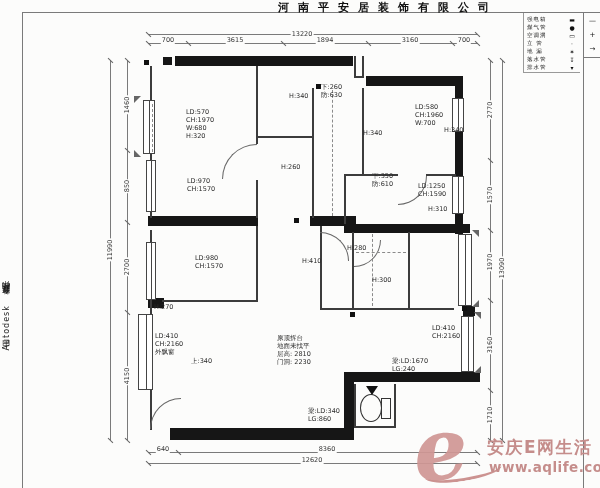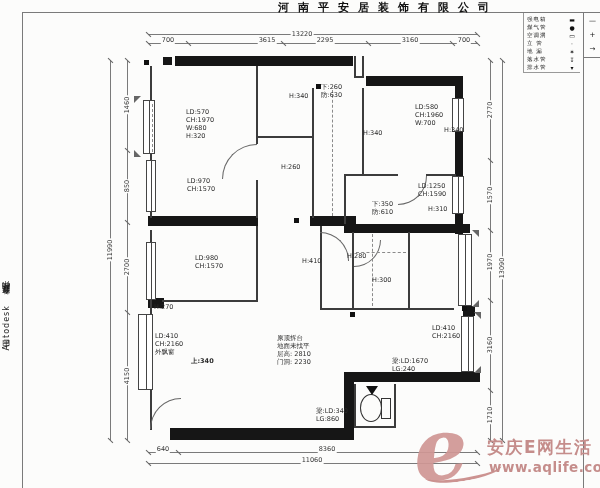--- a/index.html
+++ b/index.html
@@ -216,81 +216,81 @@
   <div class="tick" style="left:499px;top:440px;"></div>
 
   <div class="tick" style="left:145px;top:452px;"></div>
   <div class="tick" style="left:175px;top:452px;"></div>
   <div class="tick" style="left:474px;top:452px;"></div>
   <div class="tick" style="left:145px;top:463px;"></div>
   <div class="tick" style="left:474px;top:463px;"></div>
 
   <span class="dl" style="left:302px;top:34px;">13220</span>
   <span class="dl" style="left:168px;top:40px;">700</span>
-  <span class="dl" style="left:235px;top:40px;margin-left:32px;">3615</span>
-  <span class="dl" style="left:325px;top:40px;">2295</span>
+  <span class="dl" style="left:235px;top:40px;">3615</span>
+  <span class="dl" style="left:325px;top:40px;">1894</span>
   <span class="dl" style="left:410px;top:40px;">3160</span>
   <span class="dl" style="left:464px;top:40px;">700</span>
 
   <span class="dl r" style="left:110px;top:250px;">11990</span>
   <span class="dl r" style="left:127px;top:105px;">1460</span>
   <span class="dl r" style="left:127px;top:186px;">850</span>
   <span class="dl r" style="left:127px;top:267px;">2700</span>
   <span class="dl r" style="left:127px;top:376px;">4150</span>
 
   <span class="dl r" style="left:502px;top:268px;">13090</span>
   <span class="dl r" style="left:490px;top:110px;">2770</span>
   <span class="dl r" style="left:490px;top:195px;">1570</span>
   <span class="dl r" style="left:490px;top:262px;">1970</span>
   <span class="dl r" style="left:490px;top:345px;">3160</span>
   <span class="dl r" style="left:490px;top:415px;">1710</span>
 
   <span class="dl" style="left:163px;top:449px;">640</span>
   <span class="dl" style="left:327px;top:449px;">8360</span>
-  <span class="dl" style="left:312px;top:460px;">11060</span>
+  <span class="dl" style="left:312px;top:460px;">12620</span>
 
   <div class="ann" style="left:186px;top:108px;">LD:570
 CH:1970
 W:680
 H:320</div>
   <div class="ann" style="left:289px;top:92px;">H:340</div>
   <div class="ann" style="left:321px;top:83px;">下:260
 防:630</div>
   <div class="ann" style="left:363px;top:129px;">H:340</div>
   <div class="ann" style="left:415px;top:103px;">LD:580
 CH:1960
 W:700</div>
   <div class="ann" style="left:444px;top:126px;">H:340</div>
   <div class="ann" style="left:187px;top:177px;">LD:970
 CH:1570</div>
   <div class="ann" style="left:281px;top:163px;">H:260</div>
-  <div class="ann" style="left:372px;top:200px;">下:350
+  <div class="ann" style="left:372px;top:172px;">下:350
 防:610</div>
   <div class="ann" style="left:418px;top:182px;">LD:1250
 CH:1590</div>
   <div class="ann" style="left:428px;top:205px;">H:310</div>
-  <div class="ann" style="left:347px;top:252px;">H:280</div>
+  <div class="ann" style="left:347px;top:244px;">H:280</div>
   <div class="ann" style="left:195px;top:254px;">LD:980
 CH:1570</div>
   <div class="ann" style="left:302px;top:257px;">H:410</div>
   <div class="ann" style="left:372px;top:276px;">H:300</div>
   <div class="ann" style="left:154px;top:303px;">H:270</div>
   <div class="ann" style="left:155px;top:332px;">LD:410
 CH:2160
 外飘窗</div>
-  <div class="ann" style="left:191px;top:357px;font-weight:bold;">上:340</div>
+  <div class="ann" style="left:191px;top:357px;">上:340</div>
   <div class="ann" style="left:277px;top:334px;">原顶拆台
 地面未找平
 层高: 2810
 门洞: 2230</div>
   <div class="ann" style="left:432px;top:324px;">LD:410
 CH:2160</div>
   <div class="ann" style="left:392px;top:357px;">梁:LD:1670
 LG:240</div>
-  <div class="ann" style="left:316px;top:407px;">梁:LD:340
+  <div class="ann" style="left:308px;top:407px;">梁:LD:340
 LG:860</div>
 
   <div id="wm">
     <div id="wm-e">e</div>
     <div id="wm-swash"></div>
     <div id="wm-name">安庆E网生活</div>
     <div id="wm-url">www.aqlife.com</div>
   </div>
 
 </div>

